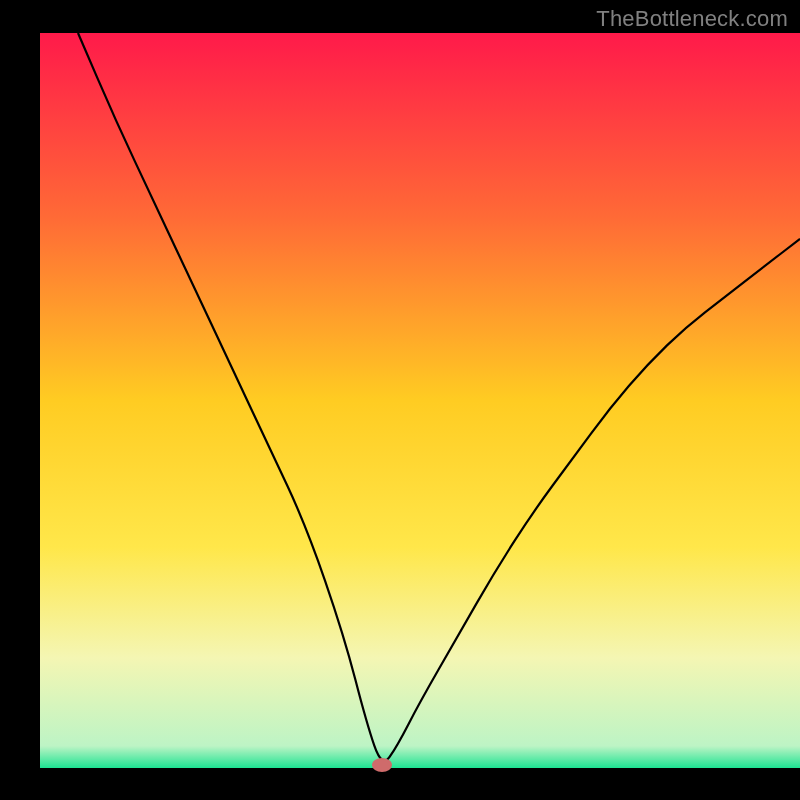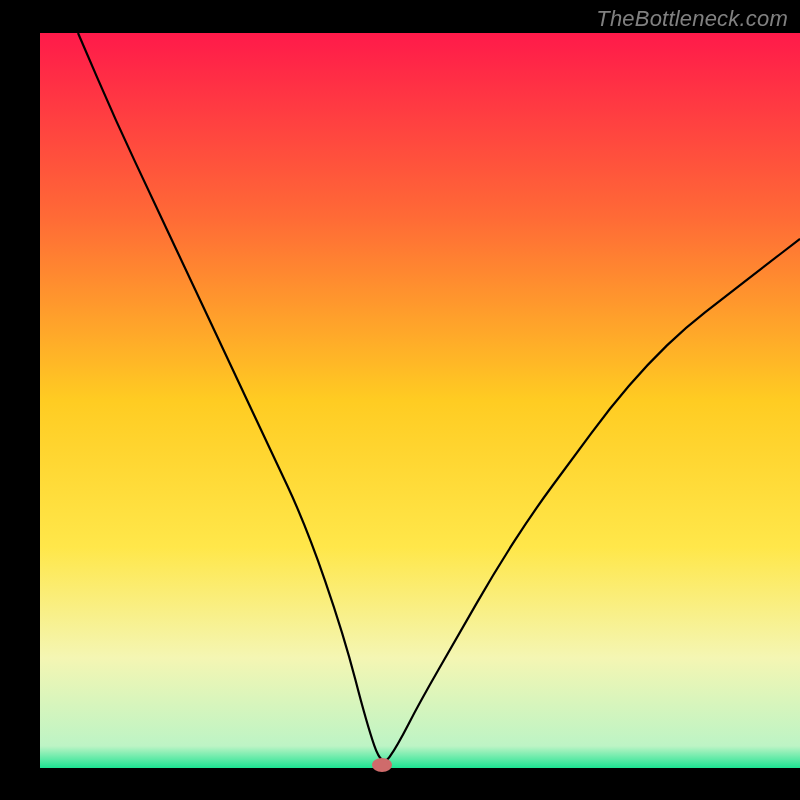--- a/index.html
+++ b/index.html
@@ -18,21 +18,20 @@
   }
   .watermark {
     position: absolute;
     top: 6px;
     right: 12px;
     color: #808080;
     font-size: 22px;
     font-weight: 500;
     z-index: 5;
     letter-spacing: 0.2px;
-    font-style: italic;
   }
   svg {
     display: block;
   }
   .plot-marker {
     fill: #cf6b6b;
   }
   .curve {
     fill: none;
     stroke: #000;

